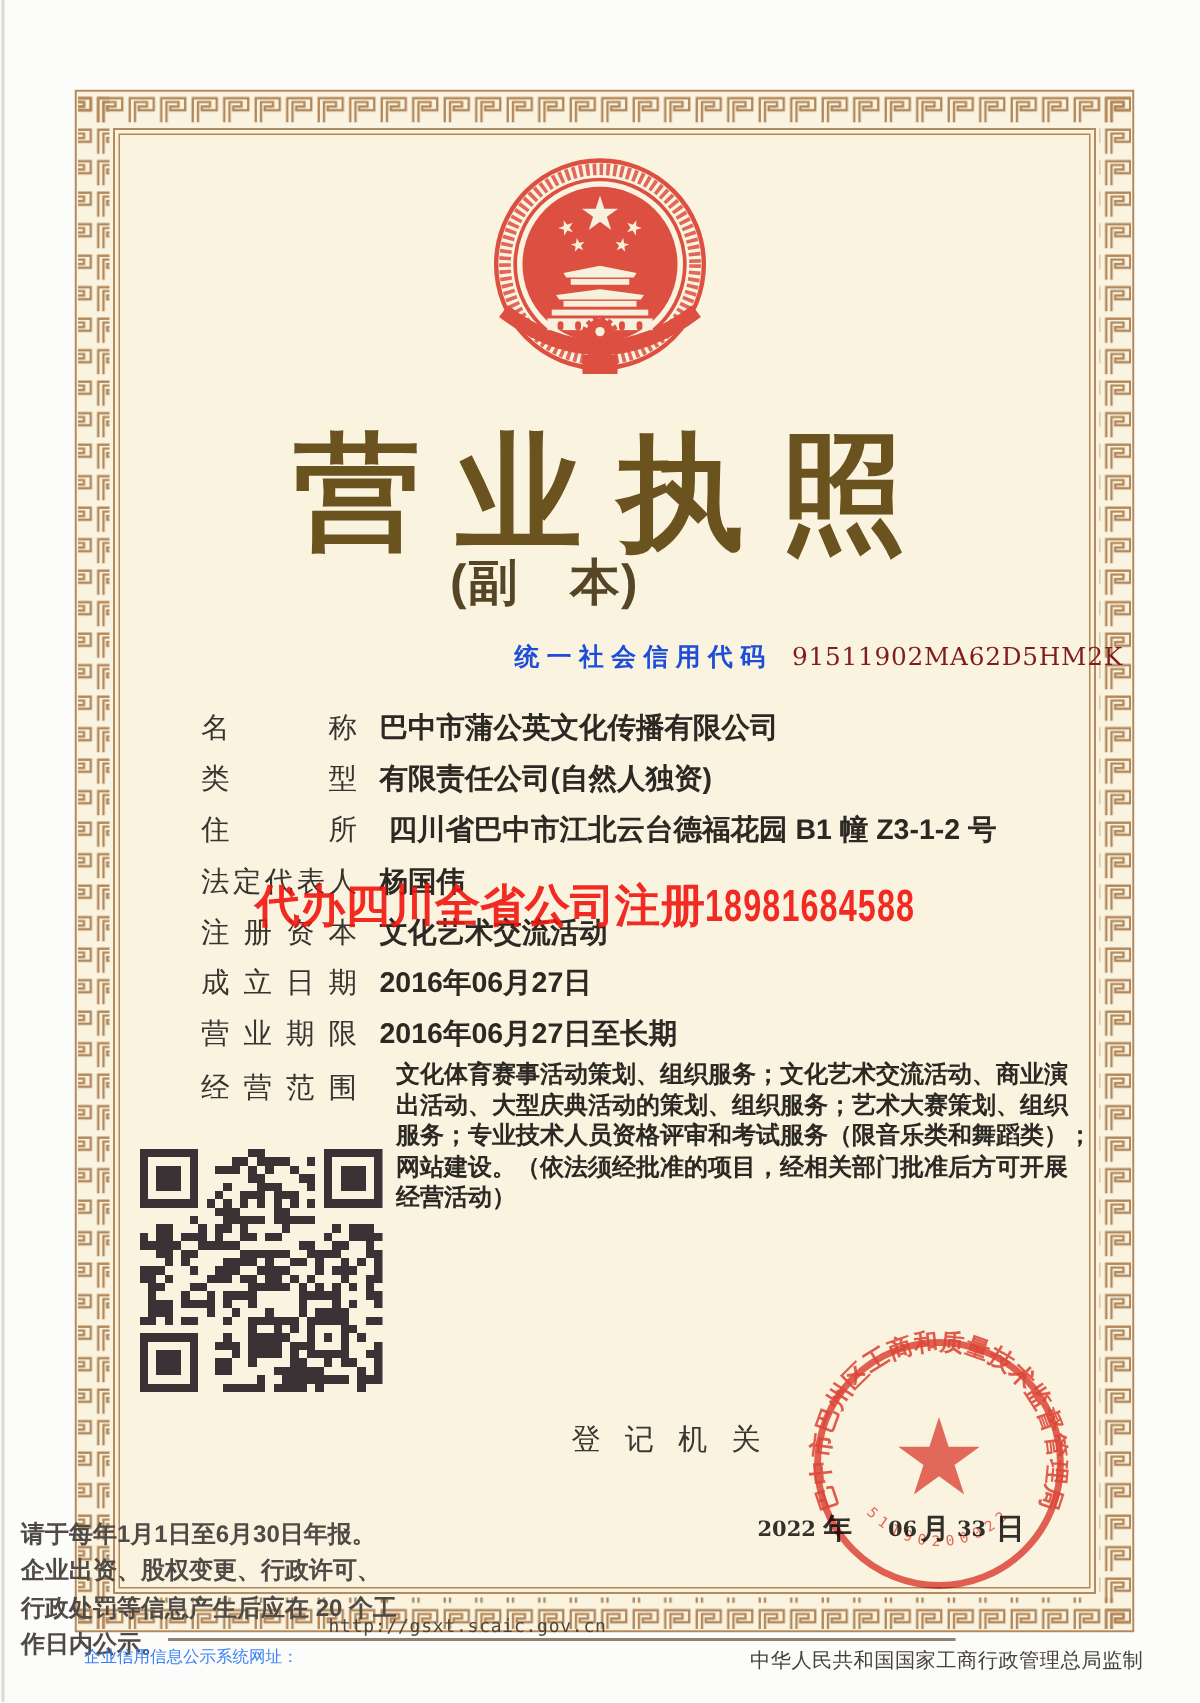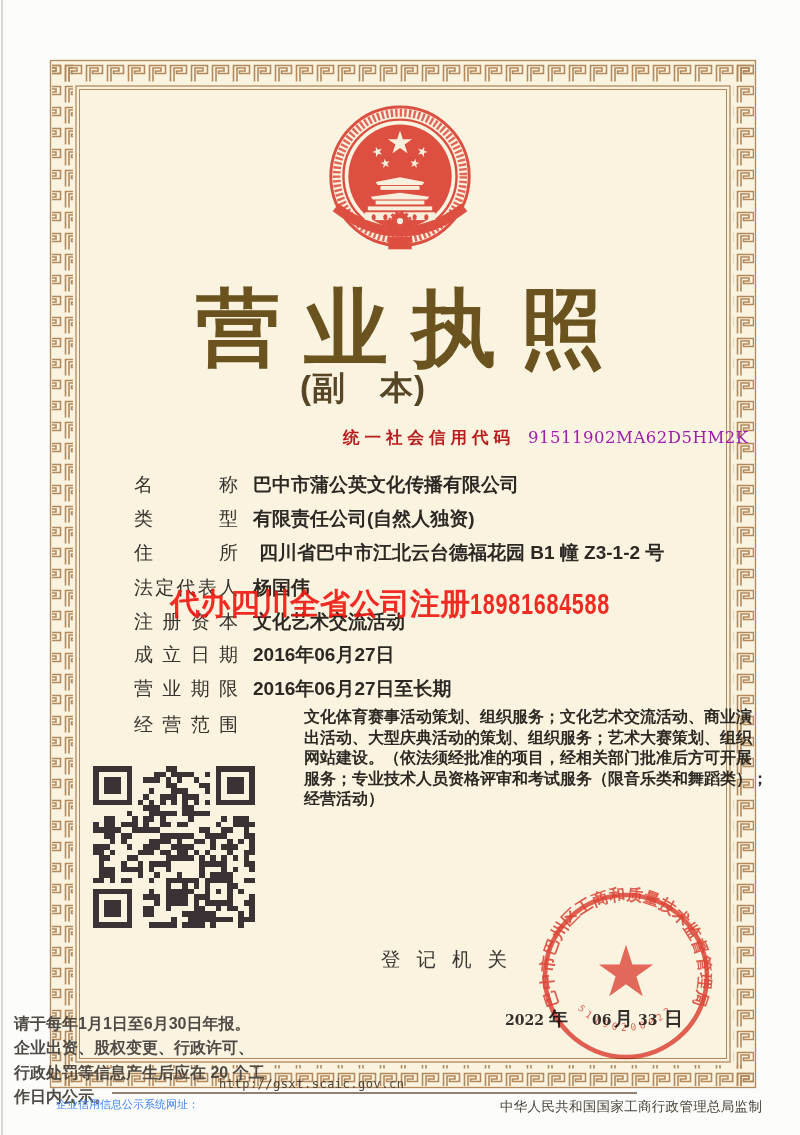--- a/index.html
+++ b/index.html
@@ -23,30 +23,30 @@
   .emblem{left:322px;top:98px;width:156px;height:172px;}
   .emblem-red{fill:var(--c-emblem);}
   .emblem-stroke{stroke:var(--c-emblem);fill:none;}
   .star-fill{fill:#f7f0dd;}
 
   .title{left:0;top:272px;width:800px;text-align:center;font-size:84px;font-weight:900;
          color:var(--c-title);letter-spacing:24px;padding-left:24px;white-space:nowrap;}
   .subtitle{left:0;top:366px;width:716px;text-align:center;font-size:33px;font-weight:700;
          color:#564626;letter-spacing:1px;padding-left:10px;}
   .codeline{left:343px;top:427px;display:flex;gap:13px;align-items:baseline;}
-  .code-label{font-size:16.5px;font-weight:700;letter-spacing:5px;color:#b91c1c;white-space:nowrap;}
-  .code-value{font-family:"DejaVu Serif",serif;font-size:16.5px;letter-spacing:.5px;color:#a21caf;white-space:nowrap;}
+  .code-label{font-size:16.5px;font-weight:700;letter-spacing:5px;color:#1d4ed8;white-space:nowrap;}
+  .code-value{font-family:"DejaVu Serif",serif;font-size:16.5px;letter-spacing:.5px;color:#7f1d1d;white-space:nowrap;}
 
   .frow{position:absolute;left:0;width:800px;height:24px;}
   .flabel{position:absolute;left:134px;width:104px;font-size:19px;color:#38342f;font-weight:500;}
   .char-justify{display:flex;justify-content:space-between;}
   .fvalue{position:absolute;left:253px;font-size:19px;font-weight:700;color:var(--c-value);white-space:nowrap;}
   .fvalue.indent{left:259px;text-align:center;}
   .scope{left:264px;top:707px;width:470px;font-size:16px;line-height:20.6px;font-weight:600;color:var(--c-value);}
-  .scope div{white-space:nowrap;margin-left:40px;}
+  .scope div{white-space:nowrap;}
 
   .watermark{left:170px;top:584px;font-size:30px;color:var(--c-wm);white-space:nowrap;font-weight:700;z-index:30;}
   .watermark .phone{display:inline-block;transform:scaleX(.72);transform-origin:left center;letter-spacing:1px;}
 
   .qr{left:93px;top:766px;width:162px;height:162px;}
   .qr-fill{fill:var(--c-qr);}
 
   .reg-label{left:381px;top:946px;font-size:19.5px;letter-spacing:16px;color:#3a3631;font-weight:500;white-space:nowrap;}
 
   .dateline{left:0;top:0;width:800px;height:0;}
@@ -195,22 +195,22 @@
     <div class="flabel char-justify">
         <span>经</span>
         <span>营</span>
         <span>范</span>
         <span>围</span>
       </div>
   </div>
   <div class="abs scope">
     <div>文化体育赛事活动策划、组织服务；文化艺术交流活动、商业演</div>
     <div>出活动、大型庆典活动的策划、组织服务；艺术大赛策划、组织</div>
+    <div>服务；专业技术人员资格评审和考试服务（限音乐类和舞蹈类）；</div>
     <div>网站建设。（依法须经批准的项目，经相关部门批准后方可开展</div>
-    <div>服务；专业技术人员资格评审和考试服务（限音乐类和舞蹈类）；</div>
     <div>经营活动）</div>
   </div>
 
   <div class="abs watermark">
     <span>代办四川全省公司注册</span><span class="phone">18981684588</span>
   </div>
 
   <div class="abs qr">
     <svg id="qr-svg" viewBox="0 0 29 29" width="162" height="162" shape-rendering="crispEdges">
       <path class="qr-fill" d="M0 0h1v1h-1zM1 0h1v1h-1zM2 0h1v1h-1zM3 0h1v1h-1zM4 0h1v1h-1zM5 0h1v1h-1zM6 0h1v1h-1zM0 1h1v1h-1zM6 1h1v1h-1zM0 2h1v1h-1zM2 2h1v1h-1zM3 2h1v1h-1zM4 2h1v1h-1zM6 2h1v1h-1zM0 3h1v1h-1zM2 3h1v1h-1zM3 3h1v1h-1zM4 3h1v1h-1zM6 3h1v1h-1zM0 4h1v1h-1zM2 4h1v1h-1zM3 4h1v1h-1zM4 4h1v1h-1zM6 4h1v1h-1zM0 5h1v1h-1zM6 5h1v1h-1zM0 6h1v1h-1zM1 6h1v1h-1zM2 6h1v1h-1zM3 6h1v1h-1zM4 6h1v1h-1zM5 6h1v1h-1zM6 6h1v1h-1zM22 0h1v1h-1zM23 0h1v1h-1zM24 0h1v1h-1zM25 0h1v1h-1zM26 0h1v1h-1zM27 0h1v1h-1zM28 0h1v1h-1zM22 1h1v1h-1zM28 1h1v1h-1zM22 2h1v1h-1zM24 2h1v1h-1zM25 2h1v1h-1zM26 2h1v1h-1zM28 2h1v1h-1zM22 3h1v1h-1zM24 3h1v1h-1zM25 3h1v1h-1zM26 3h1v1h-1zM28 3h1v1h-1zM22 4h1v1h-1zM24 4h1v1h-1zM25 4h1v1h-1zM26 4h1v1h-1zM28 4h1v1h-1zM22 5h1v1h-1zM28 5h1v1h-1zM22 6h1v1h-1zM23 6h1v1h-1zM24 6h1v1h-1zM25 6h1v1h-1zM26 6h1v1h-1zM27 6h1v1h-1zM28 6h1v1h-1zM0 22h1v1h-1zM1 22h1v1h-1zM2 22h1v1h-1zM3 22h1v1h-1zM4 22h1v1h-1zM5 22h1v1h-1zM6 22h1v1h-1zM0 23h1v1h-1zM6 23h1v1h-1zM0 24h1v1h-1zM2 24h1v1h-1zM3 24h1v1h-1zM4 24h1v1h-1zM6 24h1v1h-1zM0 25h1v1h-1zM2 25h1v1h-1zM3 25h1v1h-1zM4 25h1v1h-1zM6 25h1v1h-1zM0 26h1v1h-1zM2 26h1v1h-1zM3 26h1v1h-1zM4 26h1v1h-1zM6 26h1v1h-1zM0 27h1v1h-1zM6 27h1v1h-1zM0 28h1v1h-1zM1 28h1v1h-1zM2 28h1v1h-1zM3 28h1v1h-1zM4 28h1v1h-1zM5 28h1v1h-1zM6 28h1v1h-1zM20 20h1v1h-1zM21 20h1v1h-1zM22 20h1v1h-1zM23 20h1v1h-1zM24 20h1v1h-1zM20 21h1v1h-1zM24 21h1v1h-1zM20 22h1v1h-1zM22 22h1v1h-1zM24 22h1v1h-1zM20 23h1v1h-1zM24 23h1v1h-1zM20 24h1v1h-1zM21 24h1v1h-1zM22 24h1v1h-1zM23 24h1v1h-1zM24 24h1v1h-1zM8 6h1v1h-1zM6 8h1v1h-1zM10 6h1v1h-1zM6 10h1v1h-1zM12 6h1v1h-1zM6 12h1v1h-1zM14 6h1v1h-1zM6 14h1v1h-1zM16 6h1v1h-1zM6 16h1v1h-1zM18 6h1v1h-1zM6 18h1v1h-1zM20 6h1v1h-1zM6 20h1v1h-1zM13 0h1v1h-1zM14 0h1v1h-1zM11 1h1v1h-1zM12 1h1v1h-1zM14 1h1v1h-1zM15 1h1v1h-1zM16 1h1v1h-1zM17 1h1v1h-1zM20 1h1v1h-1zM9 2h1v1h-1zM10 2h1v1h-1zM11 2h1v1h-1zM13 2h1v1h-1zM15 2h1v1h-1zM18 2h1v1h-1zM13 3h1v1h-1zM14 3h1v1h-1zM19 3h1v1h-1zM20 3h1v1h-1zM10 4h1v1h-1zM14 4h1v1h-1zM15 4h1v1h-1zM16 4h1v1h-1zM20 4h1v1h-1zM9 5h1v1h-1zM12 5h1v1h-1zM13 5h1v1h-1zM14 5h1v1h-1zM16 5h1v1h-1zM17 5h1v1h-1zM18 5h1v1h-1zM9 7h1v1h-1zM10 7h1v1h-1zM11 7h1v1h-1zM16 7h1v1h-1zM17 7h1v1h-1zM10 8h1v1h-1zM11 8h1v1h-1zM12 8h1v1h-1zM13 8h1v1h-1zM14 8h1v1h-1zM16 8h1v1h-1zM17 8h1v1h-1zM18 8h1v1h-1zM19 8h1v1h-1zM20 8h1v1h-1zM2 9h1v1h-1zM3 9h1v1h-1zM7 9h1v1h-1zM9 9h1v1h-1zM10 9h1v1h-1zM12 9h1v1h-1zM17 9h1v1h-1zM23 9h1v1h-1zM25 9h1v1h-1zM26 9h1v1h-1zM27 9h1v1h-1zM0 10h1v1h-1zM2 10h1v1h-1zM3 10h1v1h-1zM5 10h1v1h-1zM7 10h1v1h-1zM9 10h1v1h-1zM12 10h1v1h-1zM13 10h1v1h-1zM15 10h1v1h-1zM16 10h1v1h-1zM22 10h1v1h-1zM25 10h1v1h-1zM26 10h1v1h-1zM27 10h1v1h-1zM28 10h1v1h-1zM0 11h1v1h-1zM1 11h1v1h-1zM2 11h1v1h-1zM3 11h1v1h-1zM4 11h1v1h-1zM7 11h1v1h-1zM8 11h1v1h-1zM9 11h1v1h-1zM10 11h1v1h-1zM11 11h1v1h-1zM19 11h1v1h-1zM20 11h1v1h-1zM23 11h1v1h-1zM24 11h1v1h-1zM27 11h1v1h-1zM2 12h1v1h-1zM3 12h1v1h-1zM5 12h1v1h-1zM12 12h1v1h-1zM13 12h1v1h-1zM14 12h1v1h-1zM15 12h1v1h-1zM16 12h1v1h-1zM17 12h1v1h-1zM20 12h1v1h-1zM21 12h1v1h-1zM22 12h1v1h-1zM23 12h1v1h-1zM27 12h1v1h-1zM28 12h1v1h-1zM3 13h1v1h-1zM5 13h1v1h-1zM10 13h1v1h-1zM11 13h1v1h-1zM12 13h1v1h-1zM13 13h1v1h-1zM15 13h1v1h-1zM18 13h1v1h-1zM19 13h1v1h-1zM21 13h1v1h-1zM24 13h1v1h-1zM26 13h1v1h-1zM28 13h1v1h-1zM0 14h1v1h-1zM1 14h1v1h-1zM2 14h1v1h-1zM9 14h1v1h-1zM10 14h1v1h-1zM11 14h1v1h-1zM14 14h1v1h-1zM15 14h1v1h-1zM16 14h1v1h-1zM17 14h1v1h-1zM21 14h1v1h-1zM23 14h1v1h-1zM24 14h1v1h-1zM25 14h1v1h-1zM28 14h1v1h-1zM0 15h1v1h-1zM1 15h1v1h-1zM3 15h1v1h-1zM8 15h1v1h-1zM9 15h1v1h-1zM10 15h1v1h-1zM12 15h1v1h-1zM13 15h1v1h-1zM15 15h1v1h-1zM16 15h1v1h-1zM18 15h1v1h-1zM20 15h1v1h-1zM24 15h1v1h-1zM27 15h1v1h-1zM28 15h1v1h-1zM1 16h1v1h-1zM2 16h1v1h-1zM7 16h1v1h-1zM13 16h1v1h-1zM14 16h1v1h-1zM15 16h1v1h-1zM16 16h1v1h-1zM17 16h1v1h-1zM19 16h1v1h-1zM21 16h1v1h-1zM23 16h1v1h-1zM25 16h1v1h-1zM27 16h1v1h-1zM1 17h1v1h-1zM5 17h1v1h-1zM8 17h1v1h-1zM10 17h1v1h-1zM11 17h1v1h-1zM12 17h1v1h-1zM13 17h1v1h-1zM19 17h1v1h-1zM20 17h1v1h-1zM21 17h1v1h-1zM22 17h1v1h-1zM23 17h1v1h-1zM27 17h1v1h-1zM28 17h1v1h-1zM1 18h1v1h-1zM2 18h1v1h-1zM3 18h1v1h-1zM5 18h1v1h-1zM7 18h1v1h-1zM8 18h1v1h-1zM10 18h1v1h-1zM13 18h1v1h-1zM19 18h1v1h-1zM23 18h1v1h-1zM25 18h1v1h-1zM28 18h1v1h-1zM1 19h1v1h-1zM2 19h1v1h-1zM3 19h1v1h-1zM8 19h1v1h-1zM11 19h1v1h-1zM15 19h1v1h-1zM19 19h1v1h-1zM21 19h1v1h-1zM22 19h1v1h-1zM23 19h1v1h-1zM24 19h1v1h-1zM0 20h1v1h-1zM1 20h1v1h-1zM3 20h1v1h-1zM5 20h1v1h-1zM10 20h1v1h-1zM13 20h1v1h-1zM14 20h1v1h-1zM15 20h1v1h-1zM16 20h1v1h-1zM17 20h1v1h-1zM18 20h1v1h-1zM27 20h1v1h-1zM28 20h1v1h-1zM13 21h1v1h-1zM16 21h1v1h-1zM18 21h1v1h-1zM25 21h1v1h-1zM10 22h1v1h-1zM13 22h1v1h-1zM14 22h1v1h-1zM15 22h1v1h-1zM16 22h1v1h-1zM17 22h1v1h-1zM26 22h1v1h-1zM9 23h1v1h-1zM10 23h1v1h-1zM11 23h1v1h-1zM13 23h1v1h-1zM14 23h1v1h-1zM15 23h1v1h-1zM16 23h1v1h-1zM18 23h1v1h-1zM19 23h1v1h-1zM28 23h1v1h-1zM11 24h1v1h-1zM13 24h1v1h-1zM14 24h1v1h-1zM15 24h1v1h-1zM16 24h1v1h-1zM18 24h1v1h-1zM27 24h1v1h-1zM28 24h1v1h-1zM9 25h1v1h-1zM10 25h1v1h-1zM13 25h1v1h-1zM18 25h1v1h-1zM19 25h1v1h-1zM22 25h1v1h-1zM24 25h1v1h-1zM25 25h1v1h-1zM28 25h1v1h-1zM9 26h1v1h-1zM10 26h1v1h-1zM16 26h1v1h-1zM17 26h1v1h-1zM18 26h1v1h-1zM19 26h1v1h-1zM20 26h1v1h-1zM21 26h1v1h-1zM26 26h1v1h-1zM28 26h1v1h-1zM14 27h1v1h-1zM17 27h1v1h-1zM18 27h1v1h-1zM19 27h1v1h-1zM20 27h1v1h-1zM21 27h1v1h-1zM22 27h1v1h-1zM23 27h1v1h-1zM24 27h1v1h-1zM26 27h1v1h-1zM27 27h1v1h-1zM28 27h1v1h-1zM10 28h1v1h-1zM11 28h1v1h-1zM12 28h1v1h-1zM13 28h1v1h-1zM14 28h1v1h-1zM16 28h1v1h-1zM17 28h1v1h-1zM18 28h1v1h-1zM19 28h1v1h-1zM21 28h1v1h-1zM26 28h1v1h-1z"></path>

